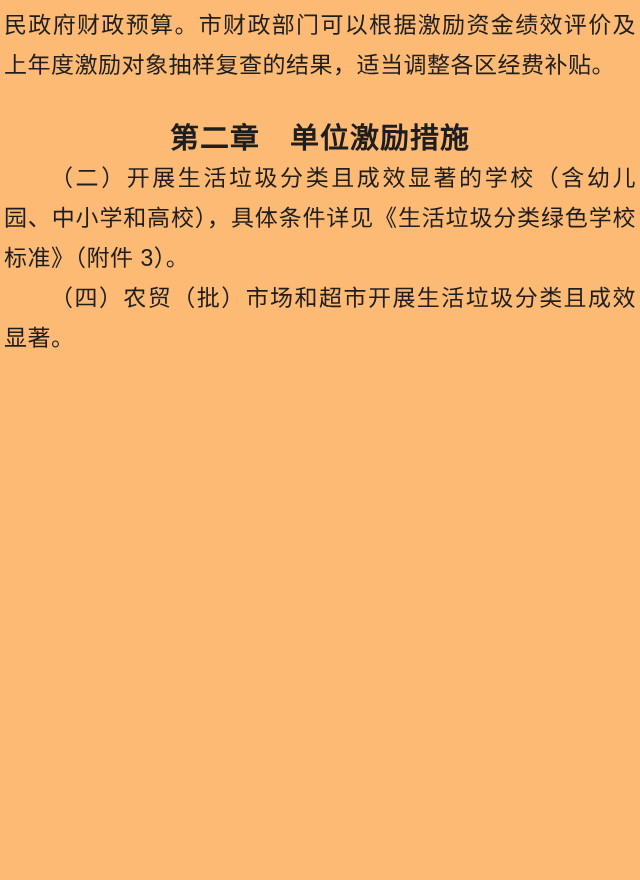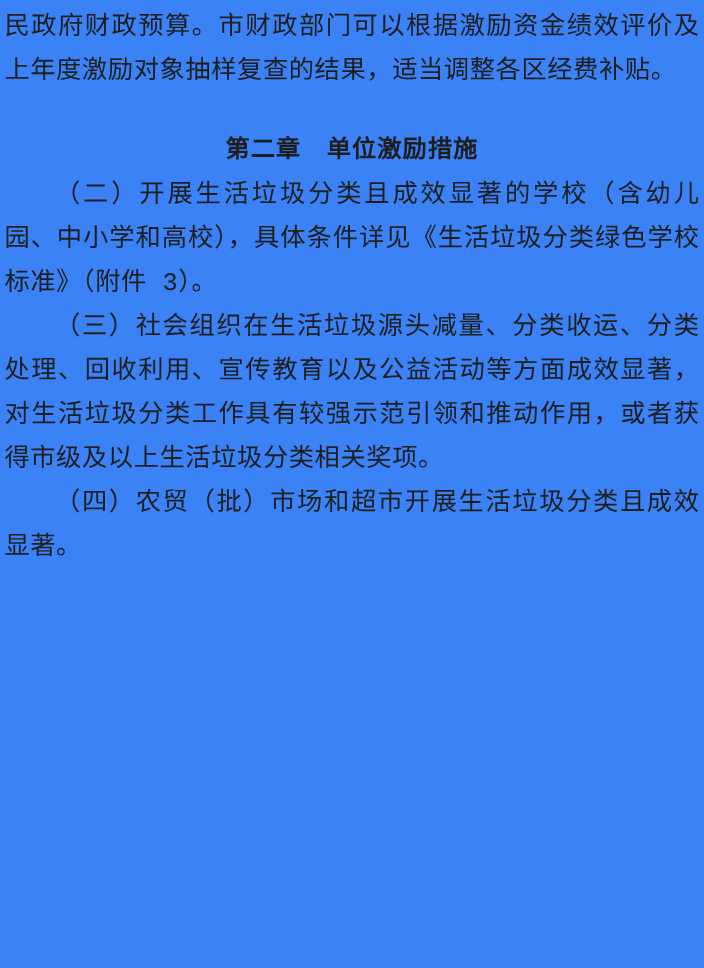--- a/index.html
+++ b/index.html
@@ -10,42 +10,42 @@
   body {
     width: 640px;
     height: 880px;
     overflow: hidden;
   }
   .page {
     box-sizing: border-box;
     width: 640px;
     height: 880px;
     padding: 5px 4px 0 4px;
-    background: #3b82f6;
+    background: #fdba74;
     color: #1e1e1e;
-    font-family: Liberation Mono, monospace;
+    font-family: Liberation Sans, sans-serif;
     font-size: 23px;
     line-height: 40px;
     text-align: justify;
     letter-spacing: 0.5px;
   }
   .para {
     margin: 0;
     text-indent: 2em;
   }
   .para.cont {
     text-indent: 0;
   }
   .lead {
     font-weight: 700;
     margin-right: 0.55em;
   }
   .chapter {
     margin: 33px 0 0 0;
-    font-size: 22px;
+    font-size: 29px;
     font-weight: 700;
     line-height: 40px;
     text-align: center;
     text-indent: 0;
     letter-spacing: 1px;
   }
 </style>
 </head>
 <body>
 
@@ -57,21 +57,18 @@
 
 
   <h2 class="chapter">第二章　单位激励措施</h2>
 
 
 
   <p class="para">
     <span>（二）开展生活垃圾分类且成效显著的学校（含幼儿园、中小学和高校），具体条件详见《生活垃圾分类绿色学校标准》（附件 3）。</span>
   </p>
 
-  <p class="para">
-    <span>（三）社会组织在生活垃圾源头减量、分类收运、分类处理、回收利用、宣传教育以及公益活动等方面成效显著，对生活垃圾分类工作具有较强示范引领和推动作用，或者获得市级及以上生活垃圾分类相关奖项。</span>
-  </p>
 
   <p class="para">
     <span>（四）农贸（批）市场和超市开展生活垃圾分类且成效显著。</span>
   </p>
 
 </div>
 
 </body></html>

